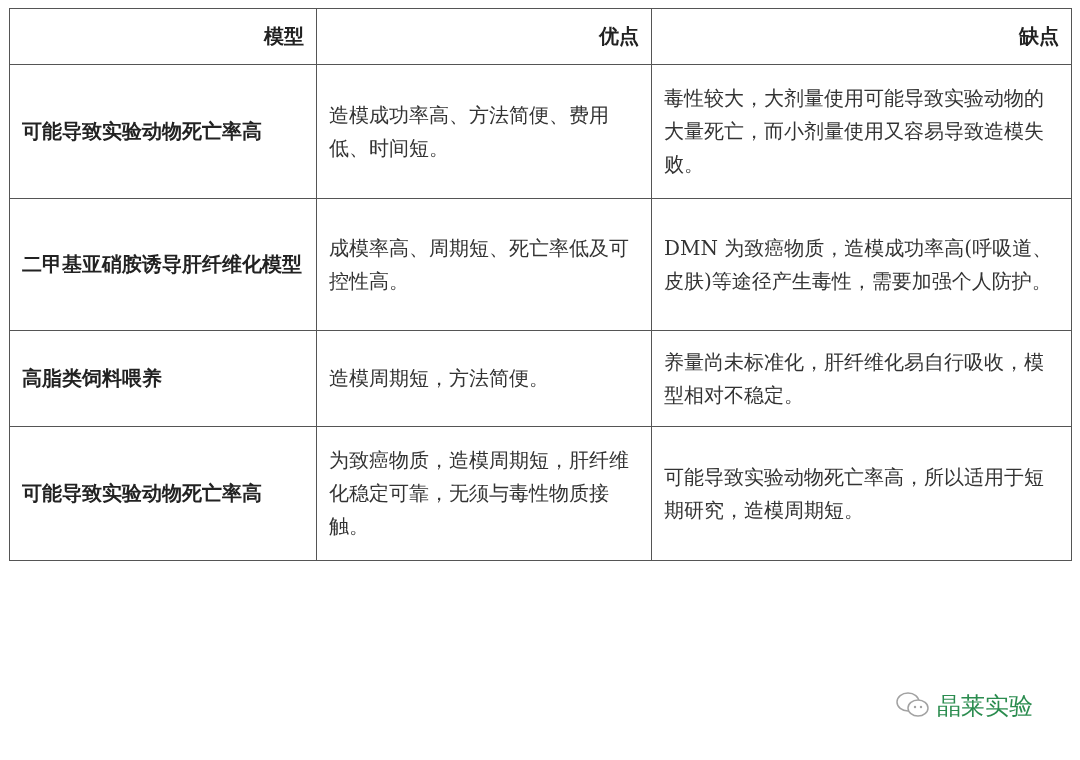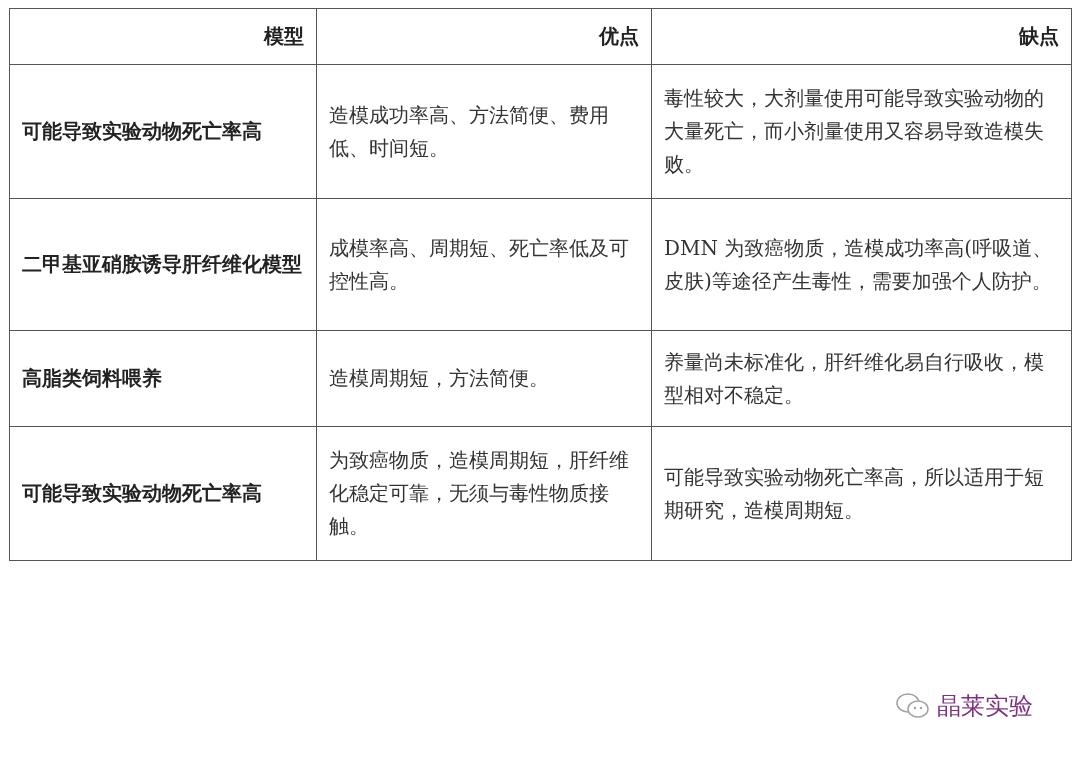--- a/index.html
+++ b/index.html
@@ -6,22 +6,22 @@
   body { width:1080px; height:760px; position:relative; overflow:hidden;
          font-family: "DejaVu Serif", "Liberation Serif", serif; color:#222; }
   table.cmp { position:absolute; left:9px; top:8px; border-collapse:collapse;
               width:1062px; table-layout:fixed; }
   table.cmp td, table.cmp th { border:1.5px solid #555; padding:0 12px;
               font-size:20px; line-height:33px; vertical-align:middle; }
   table.cmp th { font-weight:bold; text-align:right; height:55px; }
   col.c1 { width:307px; } col.c2 { width:335px; } col.c3 { width:420px; }
   td.model { font-weight:bold; }
   td.adv, td.dis { color:#333; }
-  .watermark { position:absolute; left:895px; top:690px; display:flex; align-items:center;
-               color:#701a75; font-size:24px; opacity:0.9; font-family:"DejaVu Sans", sans-serif; }
+  .watermark { position:absolute; left:895px; top:690px; display:flex; 
+               color:#15803d; font-size:24px; opacity:0.9; font-family:"DejaVu Sans", sans-serif; }
   .watermark svg { margin-right:6px; }
 </style>
 </head>
 <body>
 
 <table class="cmp">
   <colgroup>
       <col class="c1">
       <col class="c2">
       <col class="c3">

